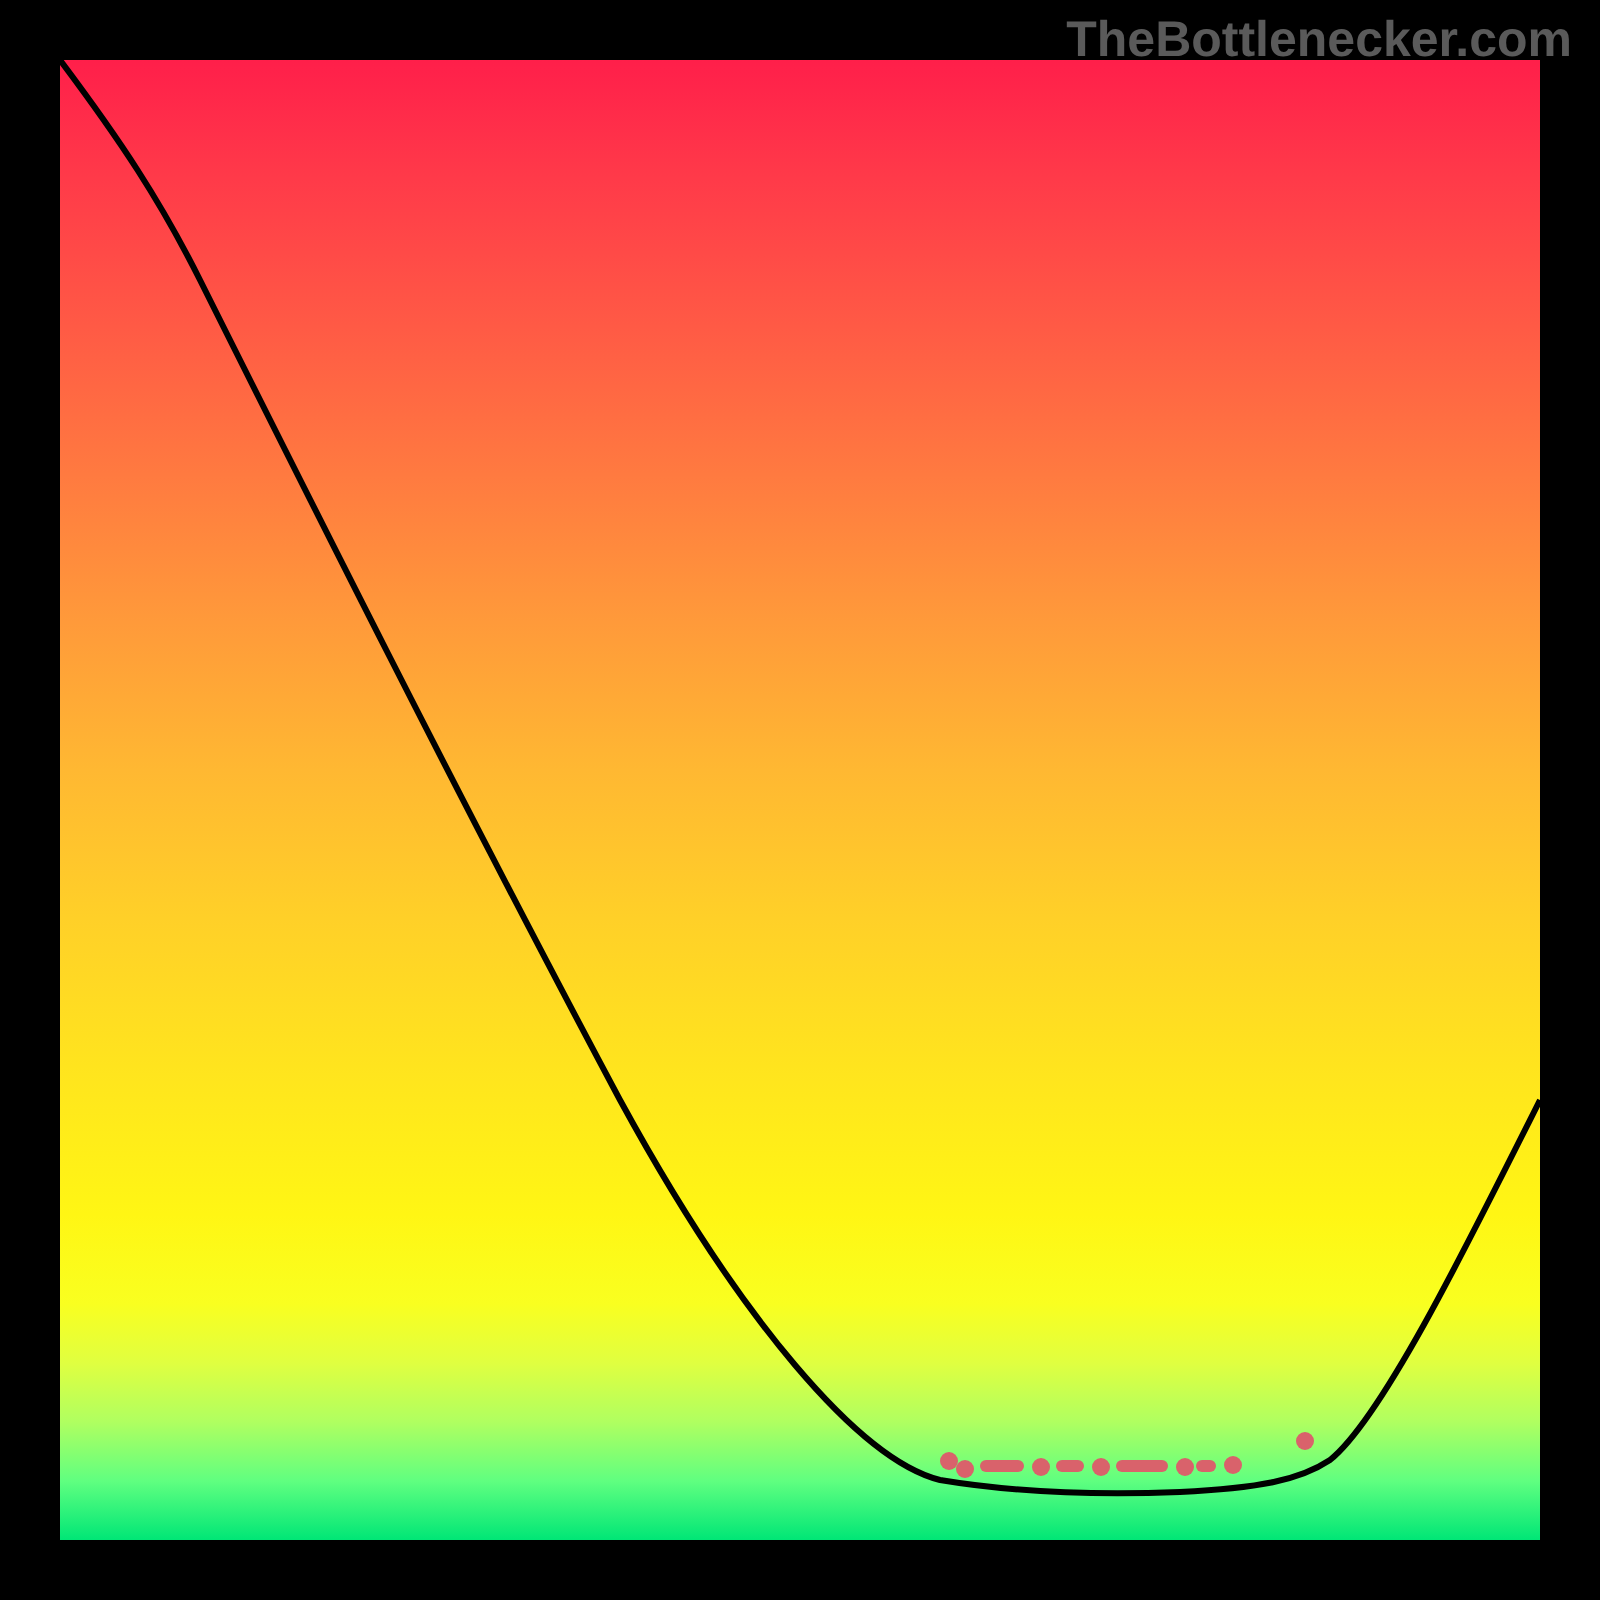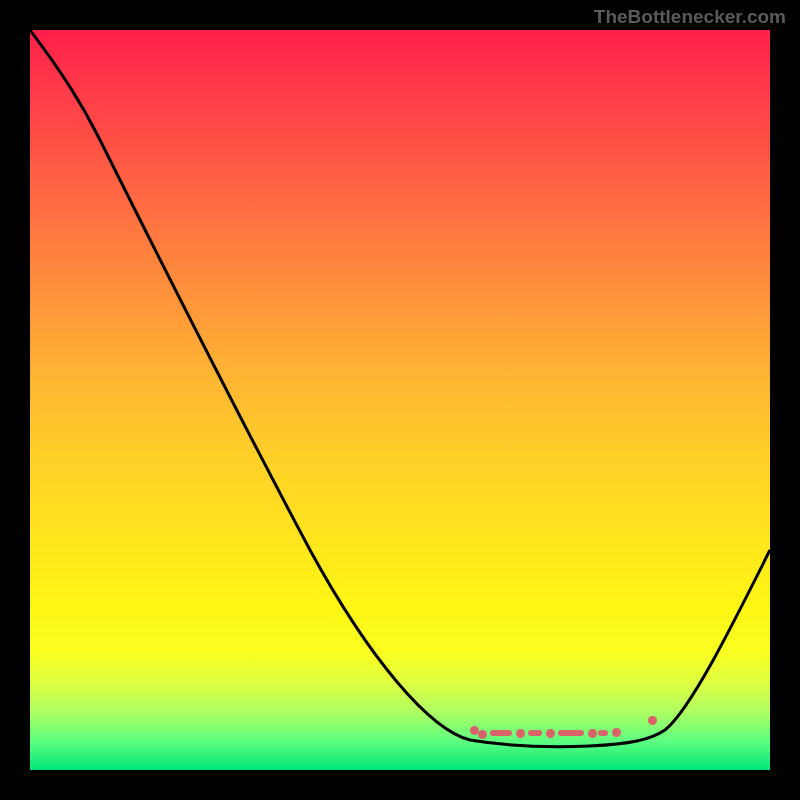--- a/index.html
+++ b/index.html
@@ -8,21 +8,21 @@
     height: 800px;
     background: #000;
     position: relative;
     font-family: Arial, sans-serif;
   }
   .watermark {
     position: absolute;
     top: 6px;
     right: 14px;
     color: #5a5a5a;
-    font-size: 19px;
+    font-size: 25px;
     font-weight: bold;
     z-index: 10;
   }
   .plot-area {
     position: absolute;
     left: 30px;
     top: 30px;
     width: 740px;
     height: 740px;
     background: linear-gradient(to bottom,

